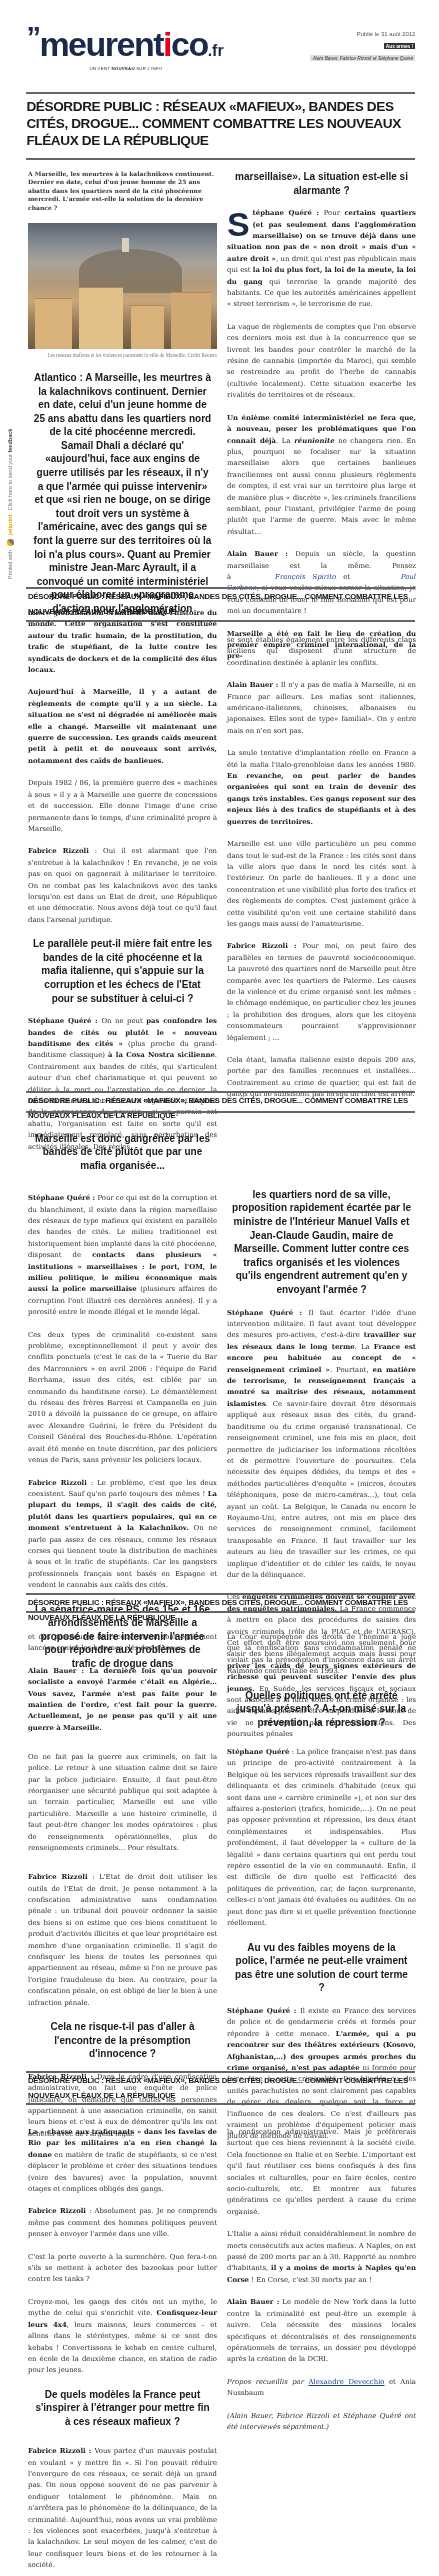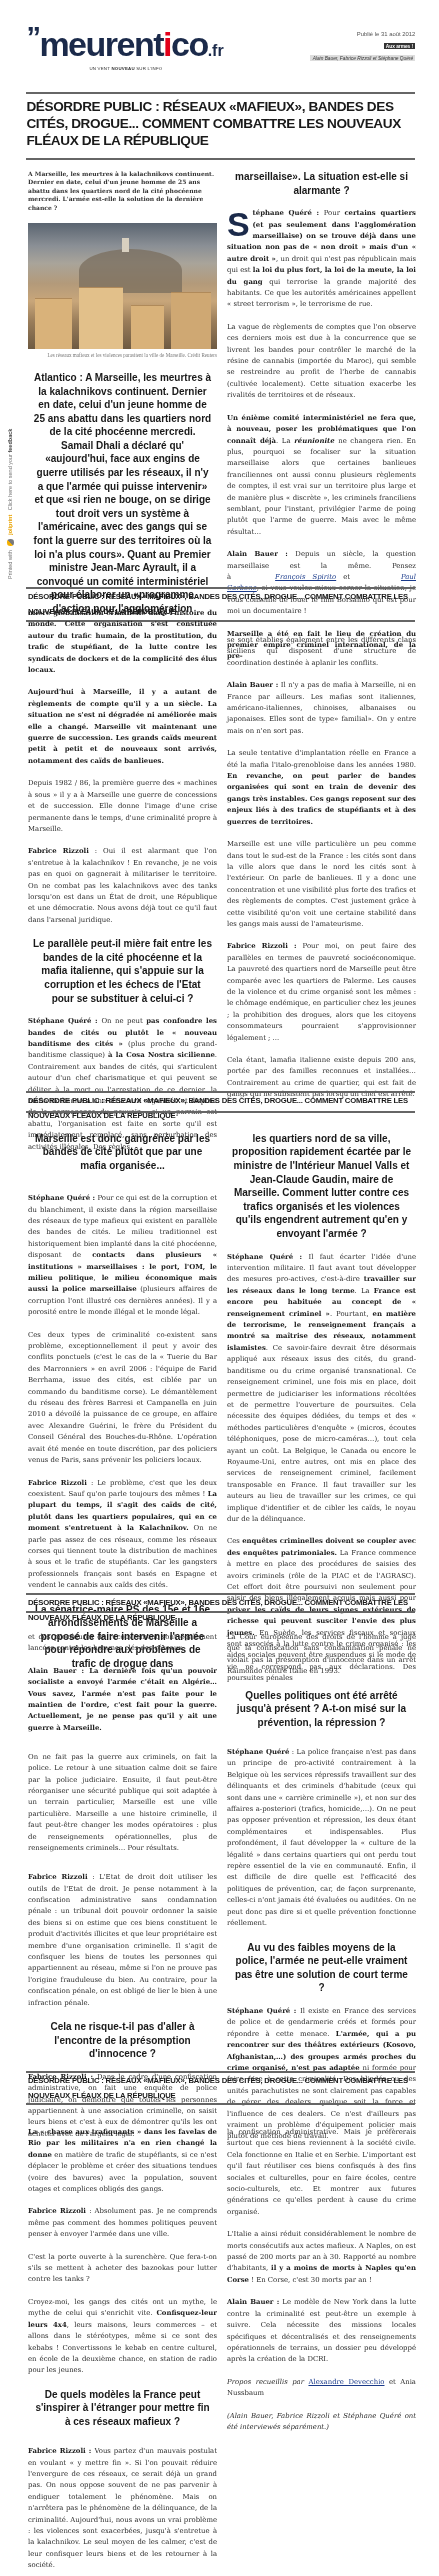--- a/index.html
+++ b/index.html
@@ -30,21 +30,21 @@
   .running-head { position: absolute; left: 28px; width: 389px; font-family: "Liberation Sans", sans-serif; font-weight: bold; font-size: 7.7px; line-height: 14.7px; color: #1a1a1a; letter-spacing: -0.2px; }
 
   .col { position: absolute; width: 189px; font-size: 6.9px; line-height: 11.4px; text-align: justify; }
   .col.left { left: 28px; }
   .col.right { left: 227px; }
   .col p { margin-bottom: 11px; }
   .col b { color: #222; }
   .q { font-family: "Liberation Sans", sans-serif; font-weight: bold; text-align: center; font-size: 10px; line-height: 13.6px; color: #1a1a1a; margin: 2.9px 4.4px 11px; }
   .lede { font-size: 6px; line-height: 8.4px; font-weight: bold; color: #333; text-align: left; margin-bottom: 10.3px; }
   .dropcap { float: left; font-family: "Liberation Sans", sans-serif; font-weight: bold; font-size: 34px; line-height: 28px; color: #1b2a4a; margin: 1.5px 2.9px 0 0; }
-  a.lnk { color: #1a3a8a; text-decoration: underline; font-style: italic; padding-left: 44px; }
+  a.lnk { color: #1a3a8a; font-style: italic; padding-left: 44px; }
   a.lnk2 { color: #1a3a8a; text-decoration: underline; }
   .photo { width: 189px; height: 126px; position: relative; overflow: hidden;
     background: linear-gradient(180deg, #5a6470 0%, #8a8f95 18%, #a9a49a 32%, #b39a7a 48%, #c8a67a 62%, #9a7d5a 78%, #6e5a42 100%); }
   .photo .hill { position: absolute; left: 51px; top: 26.4px; width: 103px; height: 44px; background: #7a6d5e; border-radius: 60% 60% 0 0; opacity: .75; }
   .photo .basilica { position: absolute; left: 94px; top: 14.7px; width: 7.3px; height: 14.7px; background: #d8d0c0; }
   .photo .bldg { position: absolute; bottom: 0; background: #d9b27a; border-top: 1.5px solid #b08a5a; }
   .caption { font-family: "Liberation Serif", serif; font-size: 5.1px; line-height: 7.3px; color: #777; text-align: right; margin-top: 2.9px; margin-bottom: 11.7px; }
   .sig { font-style: italic; }
 </style>
 </head>
@@ -122,21 +122,21 @@
 <div class="running-head" style="top:1094px">DÉSORDRE PUBLIC : RÉSEAUX «MAFIEUX», BANDES DES CITÉS, DROGUE... COMMENT COMBATTRE LES NOUVEAUX FLÉAUX DE LA RÉPUBLIQUE</div>
 <div class="rule" style="top:1111px"></div>
 
 <div class="col left" style="top:1129px">
   <div class="q">Marseille est donc gangrénée par les bandes de cité plutôt que par une mafia organisée...</div>
   <p style="margin-top:20.5px"><b>Stéphane Quéré : </b><span>Pour ce qui est de la corruption et du blanchiment, il existe dans la région marseillaise des réseaux de type mafieux qui existent en parallèle des bandes de cités. Le milieu traditionnel est historiquement bien implanté dans la cité phocéenne, disposant de </span><b>contacts dans plusieurs « institutions » marseillaises : le port, l'OM, le milieu politique</b><span>, </span><b>le milieu économique mais aussi la police marseillaise</b><span> (plusieurs affaires de corruption l'ont illustré ces dernières années). Il y a porosité entre le monde illégal et le monde légal.</span></p>
   <p>Ces deux types de criminalité co-existent sans problème, exceptionnellement il peut y avoir des conflits ponctuels (c'est le cas de la « Tuerie du Bar des Marronniers » en avril 2006 : l'équipe de Farid Berrhama, issue des cités, est ciblée par un commando du banditisme corse). Le démantèlement du réseau des frères Barresi et Campanella en juin 2010 a dévoilé la puissance de ce groupe, en affaire avec Alexandre Guérini, le frère du Président du Conseil Général des Bouches-du-Rhône. L'opération avait été menée en toute discrétion, par des policiers venus de Paris, sans prévenir les policiers locaux.</p>
   <p><b>Fabrice Rizzoli</b><span> : Le problème, c'est que les deux coexistent. Sauf qu'on parle toujours des mêmes ! </span><b>La plupart du temps, il s'agit des caïds de cité, plutôt dans les quartiers populaires, qui en ce moment s'entretuent à la Kalachnikov.</b><span> On ne parle pas assez de ces réseaux, comme les réseaux corses qui tiennent toute la distribution de machines à sous et le trafic de stupéfiants. Car les gangsters professionnels français sont basés en Espagne et vendent le cannabis aux caïds des cités.</span></p>
   <div class="q">La sénatrice-maire PS des 15e et 16e arrondissements de Marseille a proposé de faire intervenir l'armée pour répondre aux problèmes de trafic de drogue dans</div>
 </div>
-<div class="col right" style="top:1129px">
+<div class="col right" style="top:1185px">
   <div class="q">les quartiers nord de sa ville, proposition rapidement écartée par le ministre de l'Intérieur Manuel Valls et Jean-Claude Gaudin, maire de Marseille. Comment lutter contre ces trafics organisés et les violences qu'ils engendrent autrement qu'en y envoyant l'armée ?</div>
   <p><b>Stéphane Quéré : </b><span>Il faut écarter l'idée d'une intervention militaire. Il faut avant tout développer des mesures pro-actives, c'est-à-dire </span><b>travailler sur les réseaux dans le long terme</b><span>. La </span><b>France est encore peu habituée au concept de « renseignement criminel »</b><span>. Pourtant, </span><b>en matière de terrorisme, le renseignement français a montré sa maîtrise des réseaux, notamment islamistes</b><span>. Ce savoir-faire devrait être désormais appliqué aux réseaux issus des cités, du grand-banditisme ou du crime organisé transnational. Ce renseignement criminel, une fois mis en place, doit permettre de judiciariser les informations récoltées et de permettre l'ouverture de poursuites. Cela nécessite des équipes dédiées, du temps et des « méthodes particulières d'enquête » (micros, écoutes téléphoniques, pose de micro-caméras…), tout cela ayant un coût. La Belgique, le Canada ou encore le Royaume-Uni, entre autres, ont mis en place des services de renseignement criminel, facilement transposable en France. Il faut travailler sur les auteurs au lieu de travailler sur les crimes, ce qui implique d'identifier et de cibler les caïds, le noyau dur de la délinquance.</span></p>
   <p><span>Ces </span><b>enquêtes criminelles doivent se coupler avec des enquêtes patrimoniales.</b><span> La France commence à mettre en place des procédures de saisies des avoirs criminels (rôle de la PIAC et de l'AGRASC). Cet effort doit être poursuivi non seulement pour saisir des biens illégalement acquis mais aussi pour </span><b>priver les caïds de leurs signes extérieurs de richesse qui peuvent susciter l'envie des plus jeunes.</b><span> En Suède, les services fiscaux et sociaux sont associés à la lutte contre le crime organisé : les aides sociales peuvent être suspendues si le mode de vie ne correspond pas aux déclarations. Des poursuites pénales</span></p>
 </div>
 
 <div class="rule" style="top:1593px"></div>
 <div class="running-head" style="top:1596px">DÉSORDRE PUBLIC : RÉSEAUX «MAFIEUX», BANDES DES CITÉS, DROGUE... COMMENT COMBATTRE LES NOUVEAUX FLÉAUX DE LA RÉPUBLIQUE</div>
 <div class="rule" style="top:1611px"></div>
 
 <div class="col left" style="top:1632px">

